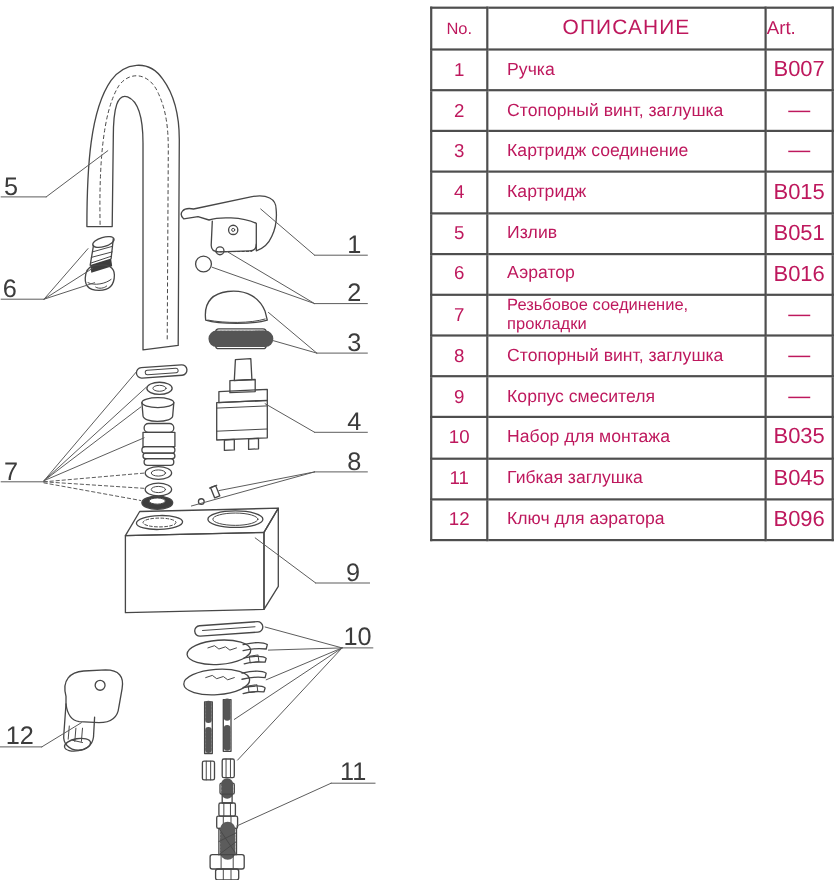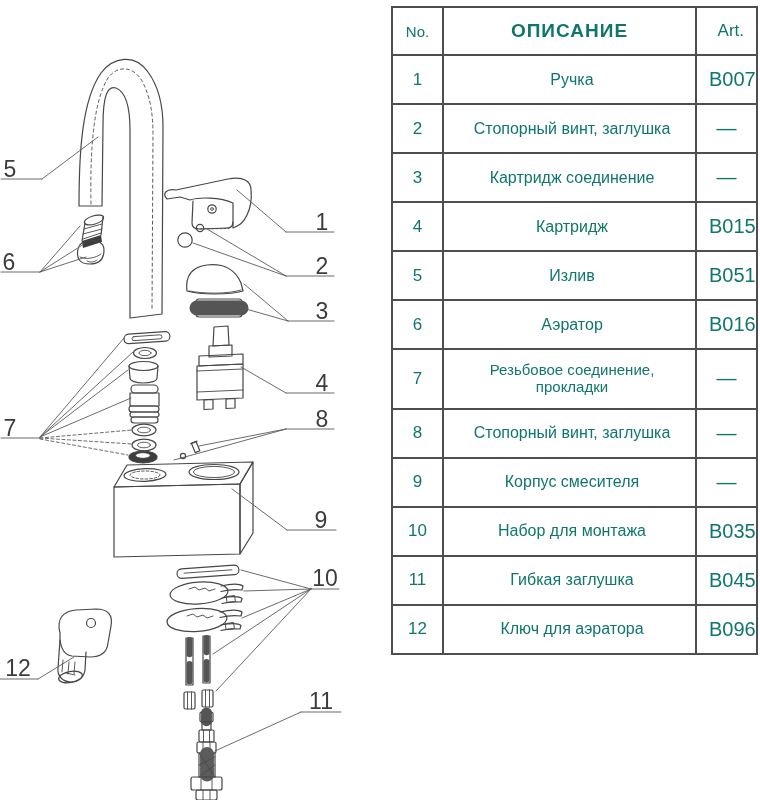--- a/index.html
+++ b/index.html
@@ -15,32 +15,32 @@
   .parts-table{
     position:absolute;left:391px;top:6px;width:365px;height:486px;
     border-collapse:collapse;table-layout:fixed;
   }
   .parts-table col.c-no{width:51px;}
   .parts-table col.c-desc{width:253px;}
   .parts-table col.c-art{width:61px;}
   .parts-table th,.parts-table td{
     border:2px solid #4e4e4e;
     font-weight:400;
-    color:#0f766e;
-    padding:12px;
+    color:#be185d;
+    padding:0;
     overflow:hidden;
     margin-top:15px;
   }
   .parts-table thead tr{height:38px;}
   .parts-table tbody tr{height:37px;}
   th.h-no{font-size:15px;text-align:center;}
-  th.h-desc{font-size:19px;text-align:center;letter-spacing:1px;font-weight:bold;}
-  th.h-art{font-size:17px;text-align:right;}
+  th.h-desc{font-size:19px;text-align:center;letter-spacing:1px;}
+  th.h-art{font-size:17px;text-align:left;}
   td.c-no{font-size:17px;text-align:center;}
-  td.c-desc{font-size:16px;text-align:center;padding-left:17px;line-height:1.12;}
+  td.c-desc{font-size:16px;text-align:left;padding-left:17px;line-height:1.12;}
   td.c-art{font-size:20px;text-align:center;}
 </style>
 </head>
 <body>
 
 <div class="diagram">
 <svg width="392" height="800" viewBox="0 0 392 800">
   <g fill="none" stroke="#474747" stroke-width="1.2" stroke-linecap="round" stroke-linejoin="round">
 
     <g>

